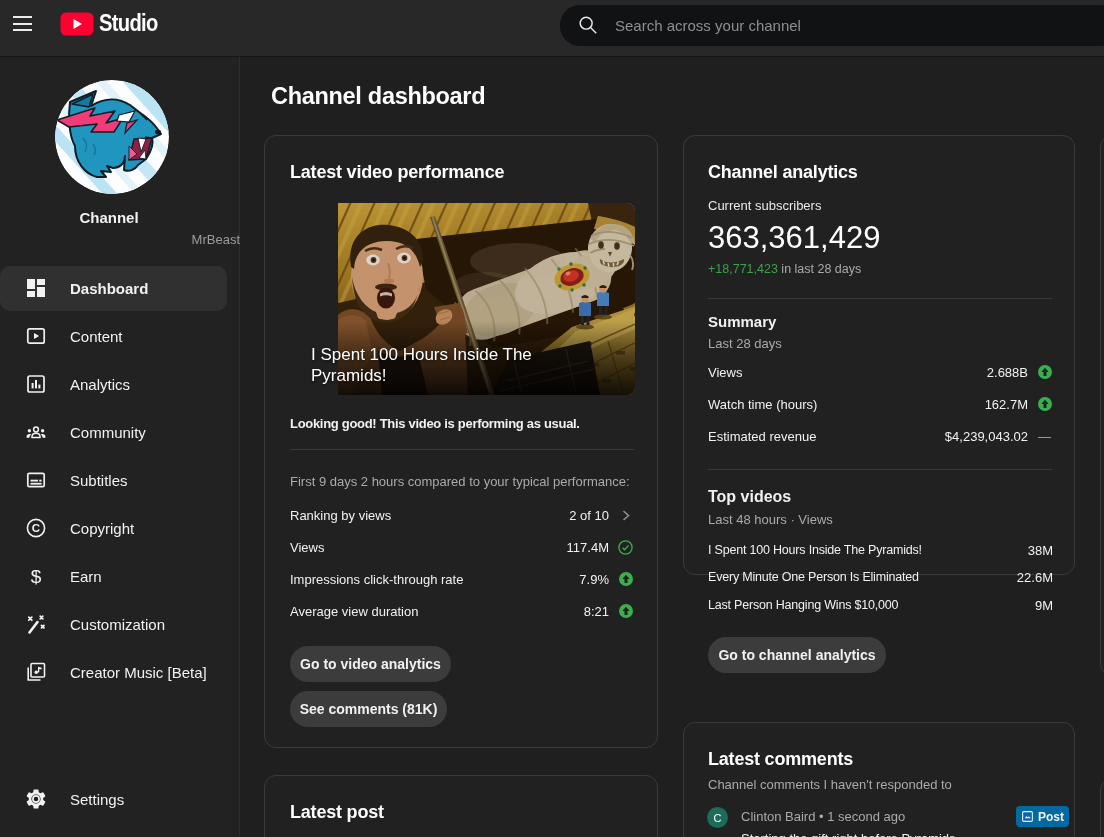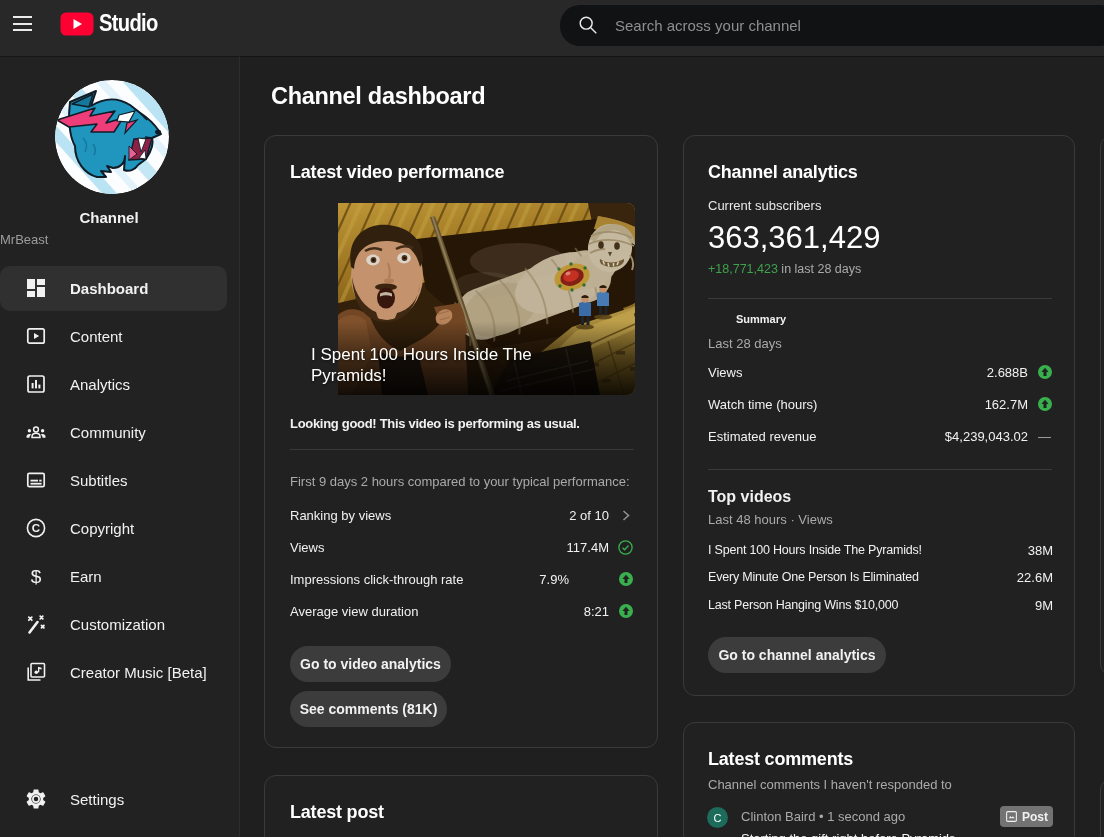--- a/index.html
+++ b/index.html
@@ -9,21 +9,21 @@
 .burger { position:absolute; left:13px; top:16px; width:19px; height:15px; }
 .burger div { height:2px; background:#ebebeb; margin-bottom:4.5px; }
 .ytlogo { position:absolute; left:60px; top:12px; }
 .studio { position:absolute; left:99px; top:9px; font-size:24px; line-height:28px; font-weight:700; color:#fff; letter-spacing:-0.8px; transform:scaleX(0.84); transform-origin:left; }
 .search { position:absolute; left:560px; top:5px; width:560px; height:41px; background:#111214; border-radius:20px; }
 .search svg { position:absolute; left:17px; top:9px; }
 .search span { position:absolute; left:55px; top:12px; font-size:15px; color:#8f8f8f; }
 .sidebar { position:absolute; top:56px; left:0; width:240px; height:781px; background:#222222; border-right:1px solid #2d2d2d; }
 .avatar { position:absolute; left:55px; top:24px; width:114px; height:114px; border-radius:50%; overflow:hidden; }
 .chname { position:absolute; top:153px; width:218px; text-align:center; font-size:15px; font-weight:700; color:#f1f1f1; }
-.chsub { position:absolute; top:176px; width:240px; text-align:left; font-size:13px; color:#9c9c9c; }
+.chsub { position:absolute; top:176px; width:240px; text-align:right; font-size:13px; color:#9c9c9c; }
 .menu { position:absolute; top:208px; left:0; width:240px; }
 .item { position:relative; height:48px; display:flex; align-items:center; padding-left:24px; font-size:15px; color:#f1f1f1; }
 .item .hl { position:absolute; left:0; top:2px; width:227px; height:45px; background:#303030; border-radius:10px; z-index:0; }
 .item .ic { position:relative; width:24px; height:24px; margin-right:22px; z-index:1; display:flex; align-items:center; justify-content:center; }
 .item span.lb { position:relative; z-index:1; }
 .item.sel span.lb { font-weight:700; }
 .settings { position:absolute; top:719px; left:0; width:240px; }
 .h1 { position:absolute; left:271px; top:83px; font-size:23.5px; font-weight:700; color:#fff; letter-spacing:-0.3px; }
 .card { position:absolute; background:#212121; border:1px solid #3a3a3a; border-radius:12px; }
 .ct { position:absolute; font-size:18px; font-weight:700; color:#fff; letter-spacing:-0.2px; }
@@ -404,21 +404,21 @@
 <div class="mrow" style="left:25px;top:401px;width:343px;">
       <span class="ml">Views</span>
       <span class="mv">117.4M</span>
       <span class="mi">
         <svg width="15" height="15" viewBox="0 0 15 15">
           <circle cx="7.5" cy="7.5" r="6.6" fill="none" stroke="#38b04d" stroke-width="1.3"></circle>
           <path d="M4.6 7.7l2 2 3.9-4.2" fill="none" stroke="#38b04d" stroke-width="1.3"></path>
         </svg>
       </span>
     </div>
-<div class="mrow" style="left:25px;top:433px;width:343px;gap:40px;">
+<div class="mrow" style="left:25px;top:433px;width:343px;">
       <span class="ml">Impressions click-through rate</span>
       <span class="mv">7.9%</span>
       <span class="mi">
         <svg width="14" height="14" viewBox="0 0 14 14">
           <circle cx="7" cy="7" r="7" fill="#38b04d"></circle>
           <path d="M7 2.8L10.6 6.9H8.5V11H5.5V6.9H3.4Z" fill="#212121"></path>
         </svg>
       </span>
     </div>
 <div class="mrow" style="left:25px;top:465px;width:343px;align-items:center;">
@@ -430,27 +430,27 @@
           <path d="M7 2.8L10.6 6.9H8.5V11H5.5V6.9H3.4Z" fill="#212121"></path>
         </svg>
       </span>
     </div>
 <div class="btn" style="left:25px;top:510px;width:161px;">Go to video analytics</div>
 <div class="btn" style="left:25px;top:555px;width:157px;">See comments (81K)</div>
   </div>
 <div class="card" style="left:264px;top:775px;width:394px;height:120px;">
   <div class="ct" style="left:25px;top:26px;">Latest post</div>
 </div>
-<div class="card" style="left:683px;top:135px;width:392px;height:561px;" id="c2">
+<div class="card" style="left:683px;top:135px;width:392px;height:440px;" id="c2">
     <div class="ct" style="left:24px;top:26px;">Channel analytics</div>
 <div style="position:absolute;left:24px;top:62px;font-size:13px;color:#e8e8e8;">Current subscribers</div>
 <div style="position:absolute;left:24px;top:84px;font-size:31px;color:#fff;">363,361,429</div>
 <div style="position:absolute;left:24px;top:126px;font-size:12.5px;"><span style="color:#3fa14c;">+18,771,423</span><span class="grey"> in last 28 days</span></div>
 <div class="hr" style="left:24px;top:162px;width:344px;"></div>
-<div style="position:absolute;left:24px;top:177px;font-size:11px;font-weight:700;margin-left:28px;">Summary</div>
+<div style="position:absolute;left:24px;top:177px;font-size:15px;font-weight:700;">Summary</div>
 <div class="grey" style="position:absolute;left:24px;top:200px;font-size:13px;">Last 28 days</div>
 <div class="mrow" style="left:24px;top:226px;width:344px;">
       <span class="ml">Views</span>
       <span class="mv">2.688B</span>
       <span class="mi">
         <svg width="14" height="14" viewBox="0 0 14 14">
           <circle cx="7" cy="7" r="7" fill="#38b04d"></circle>
           <path d="M7 2.8L10.6 6.9H8.5V11H5.5V6.9H3.4Z" fill="#212121"></path>
         </svg>
       </span>
@@ -485,20 +485,20 @@
       <span class="ml" style="font-size:12.5px;letter-spacing:-0.2px;">Last Person Hanging Wins $10,000</span>
       <span class="mv">9M</span>
     </div>
 <div class="btn" style="left:24px;top:501px;width:178px;">Go to channel analytics</div>
   </div>
 <div class="card" style="left:683px;top:722px;width:392px;height:170px;" id="c4">
     <div class="ct" style="left:24px;top:26px;">Latest comments</div>
 <div class="grey" style="position:absolute;left:24px;top:54px;font-size:13px;">Channel comments I haven't responded to</div>
 <div style="position:absolute;left:23px;top:84px;width:21px;height:21px;border-radius:50%;background:#1d6b5a;color:#fff;font-size:11px;display:flex;align-items:center;justify-content:center;">C</div>
 <div class="grey" style="position:absolute;left:57px;top:86px;font-size:13px;">Clinton Baird • 1 second ago</div>
-<div style="position:absolute;left:316px;top:83px;width:53px;height:21px;background:#737373;border-radius:4px;display:flex;align-items:center;justify-content:center;font-size:12px;font-weight:700;color:#f1f1f1;"><svg width="13" height="13" viewBox="0 0 24 24" style="margin-right:4px;">
+<div style="position:absolute;left:332px;top:83px;width:53px;height:21px;background:#0369a1;border-radius:4px;display:flex;align-items:center;justify-content:center;font-size:12px;font-weight:700;color:#f1f1f1;"><svg width="13" height="13" viewBox="0 0 24 24" style="margin-right:4px;">
         <rect x="3" y="3" width="18" height="18" rx="2" fill="none" stroke="#f1f1f1" stroke-width="2"></rect>
         <path d="M7 15l3-4 2.5 3 2-2.5L18 15z" fill="#f1f1f1"></path>
       </svg>Post</div>
 <div style="position:absolute;left:57px;top:108px;font-size:13px;color:#f1f1f1;">Starting the gift right before Pyramids</div>
   </div>
 <div class="card" style="left:1100px;top:135px;width:24px;height:541px;"></div>
 <div class="card" style="left:1100px;top:778px;width:24px;height:100px;"></div>
 
 </body></html>

